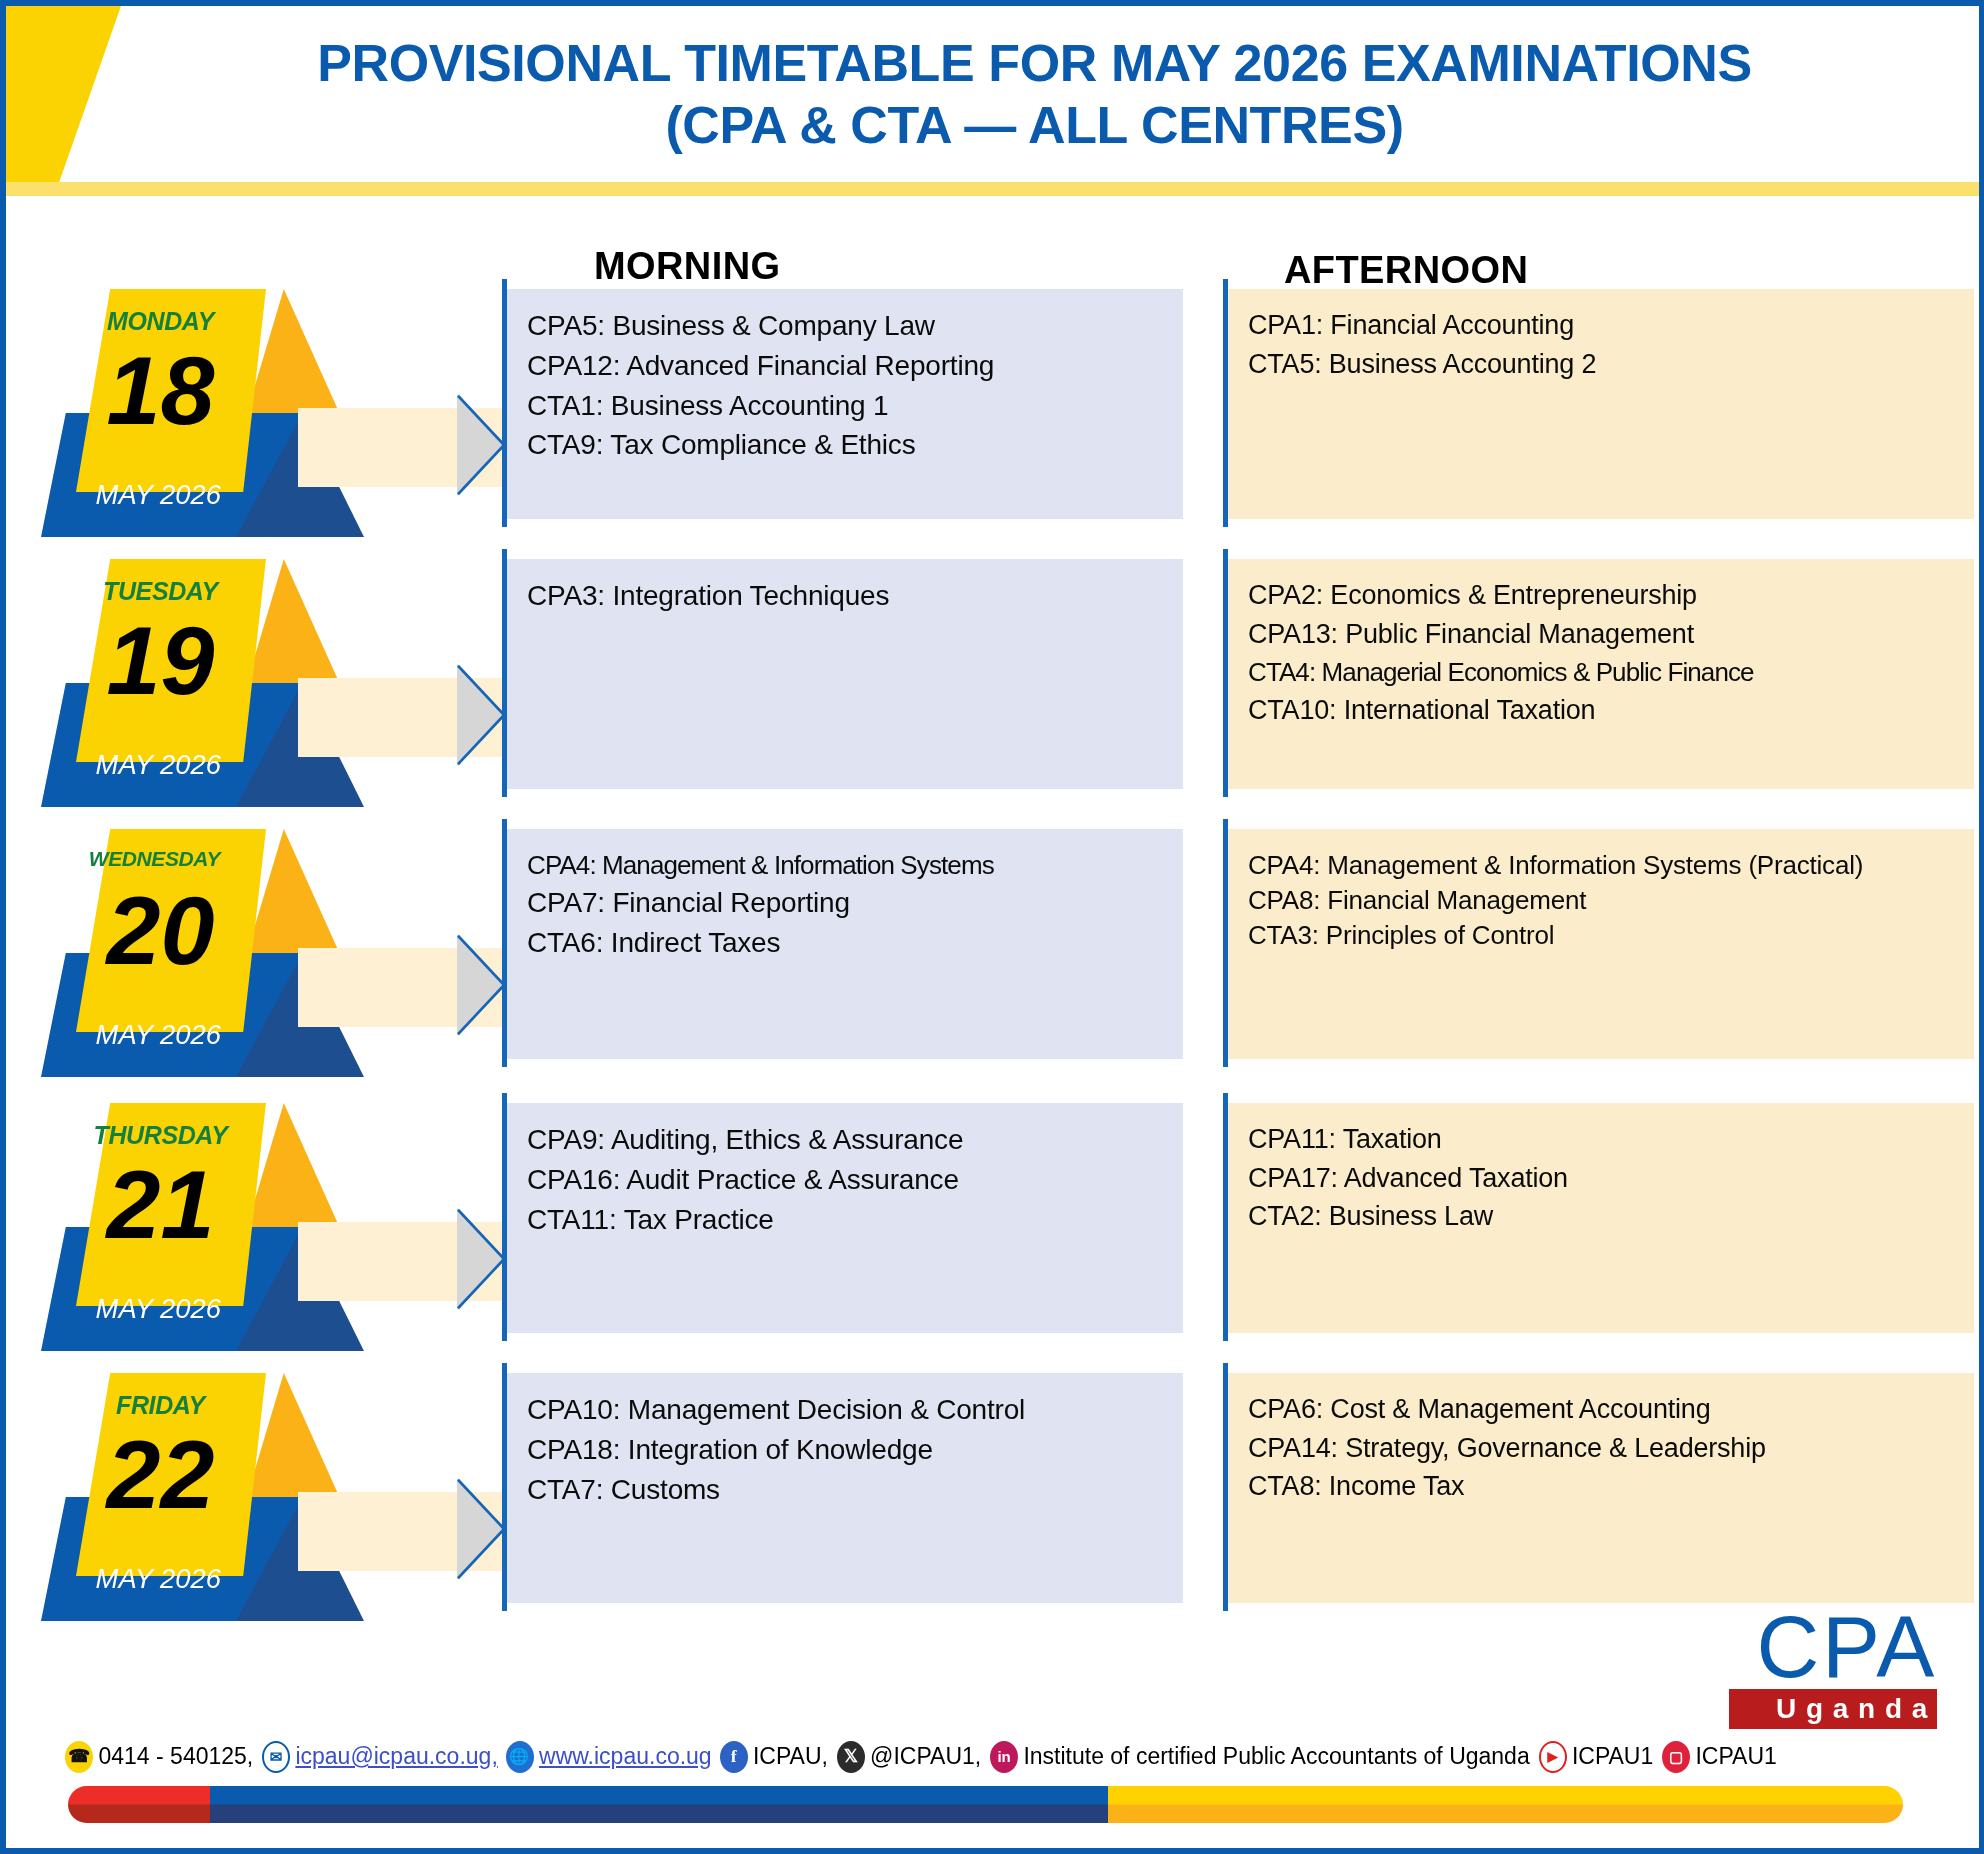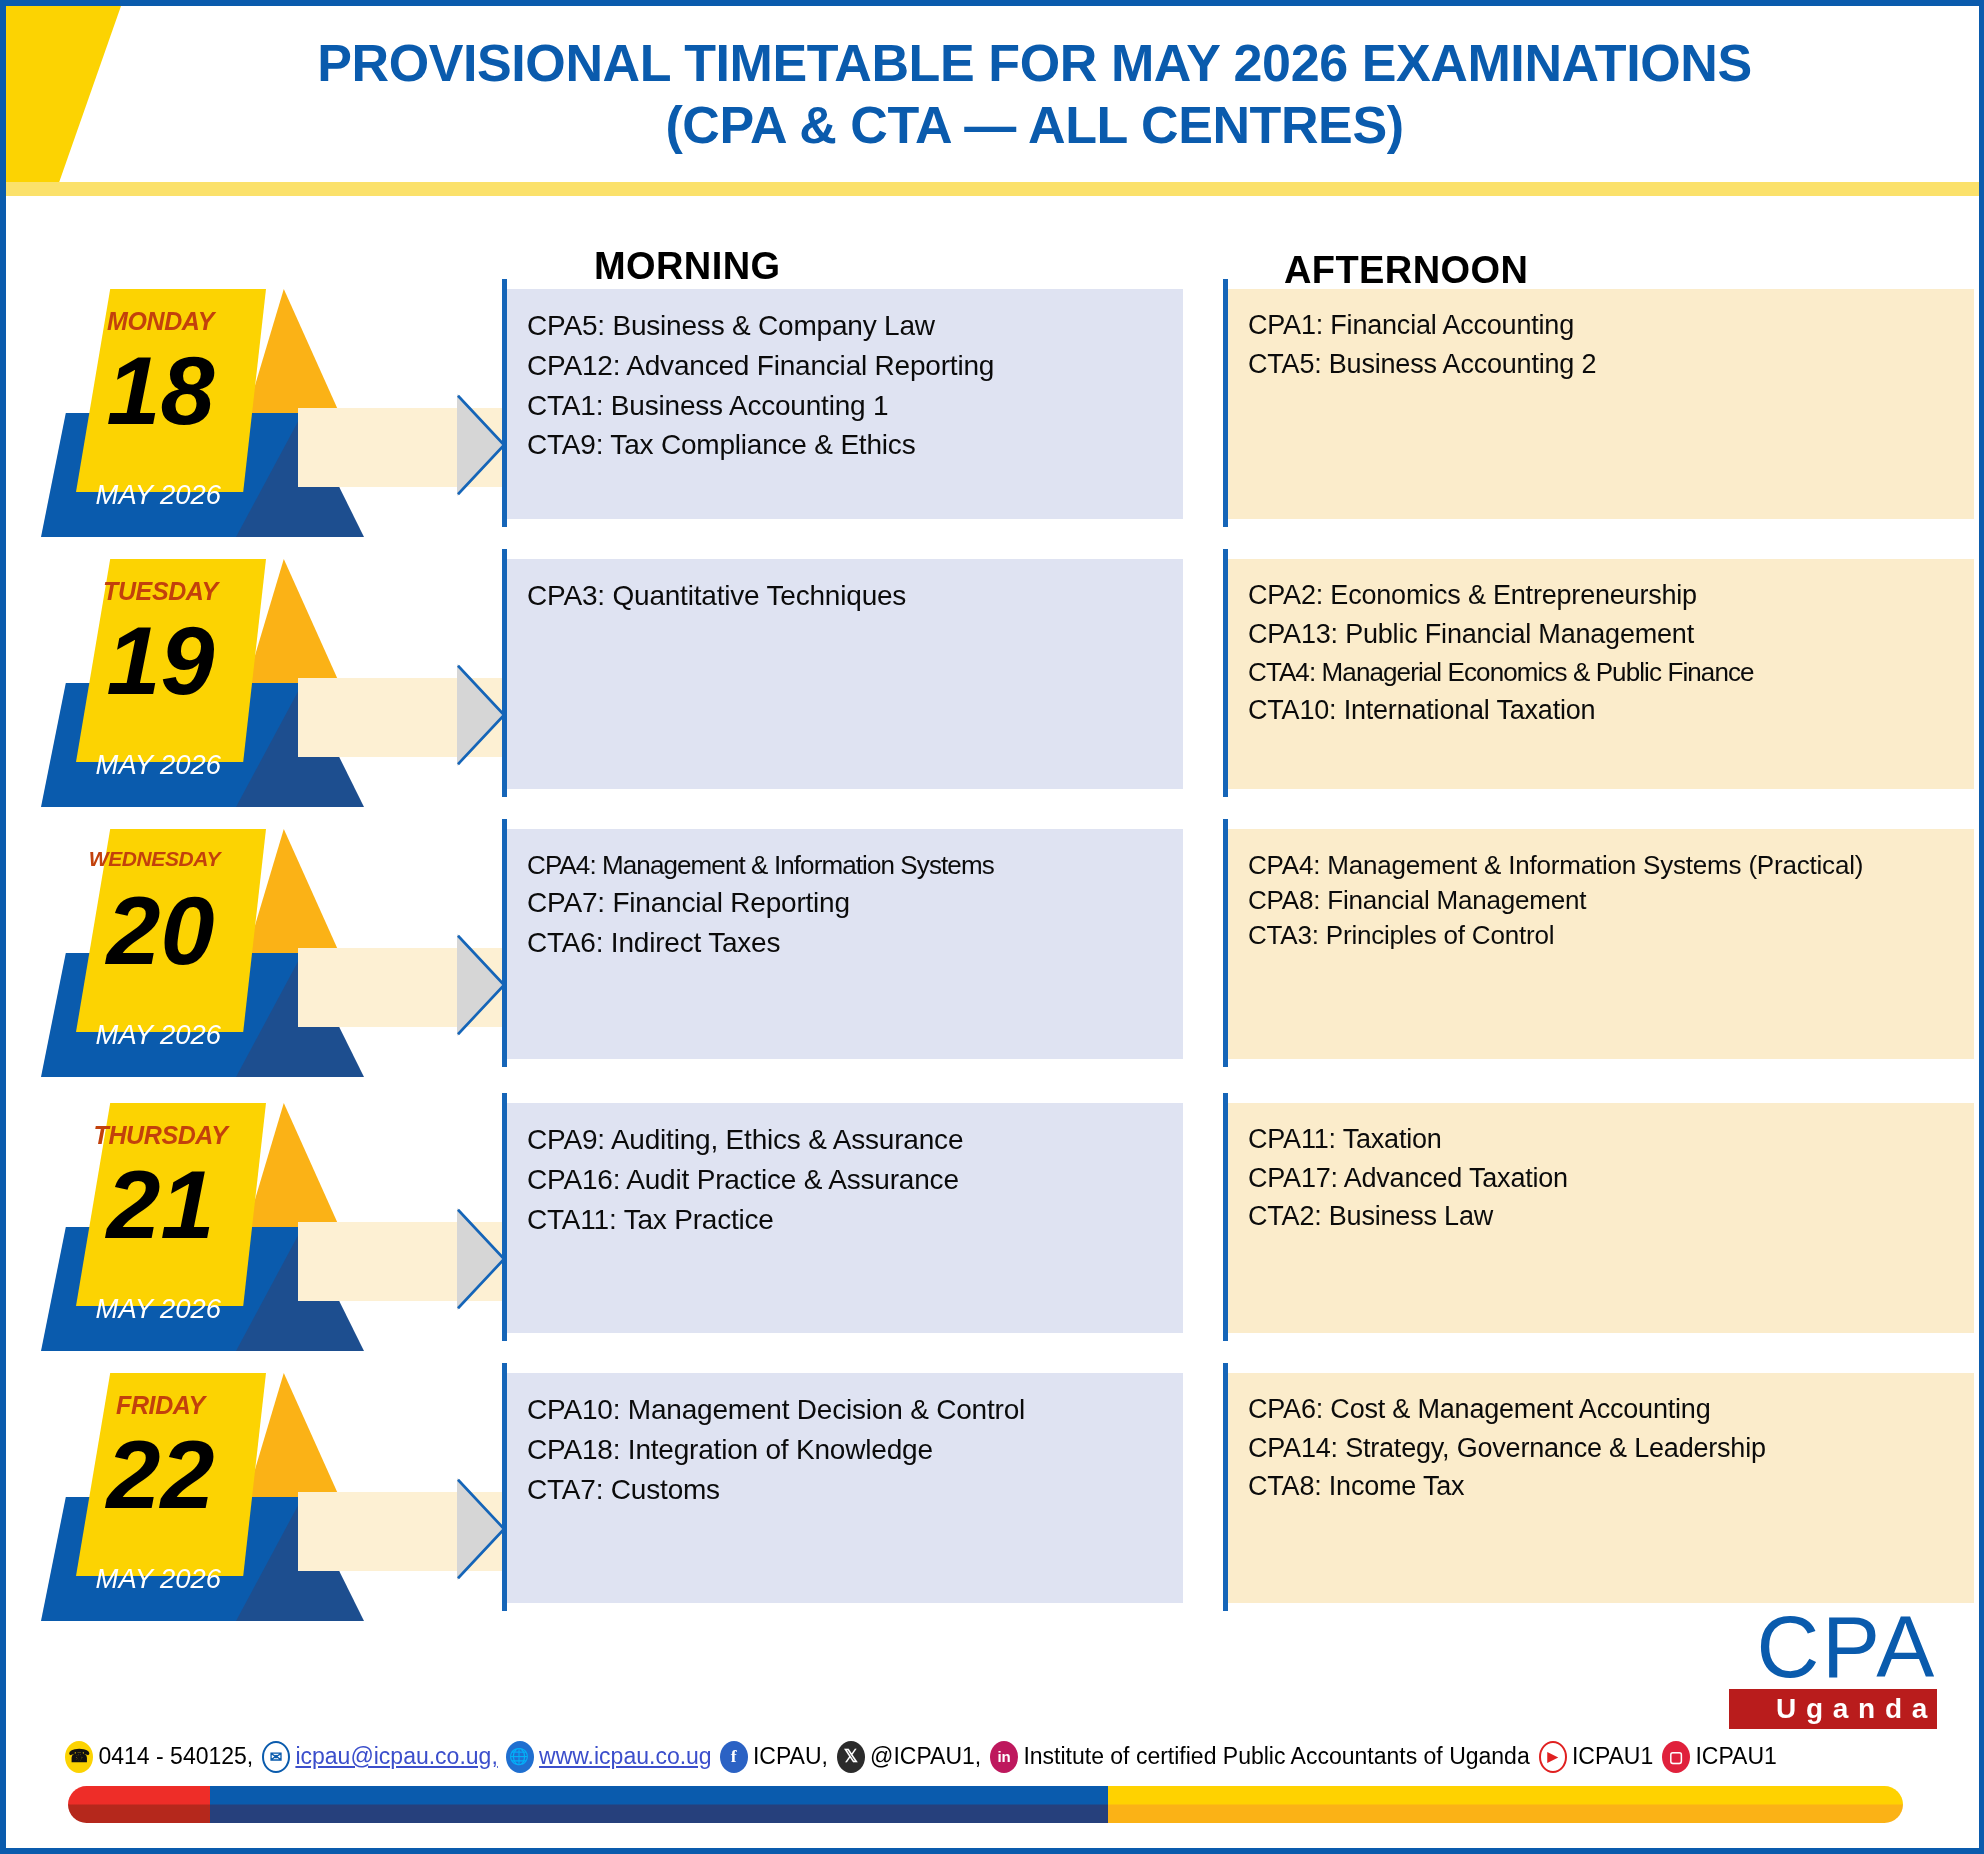--- a/index.html
+++ b/index.html
@@ -118,21 +118,21 @@
     clip-path: polygon(18% 0, 100% 0, 88% 100%, 0 100%);
   }
   .cal .day-name {
     position: absolute;
     left: 31px; top: 17.7px;
     width: 177px;
     text-align: center;
     font-style: italic;
     font-weight: bold;
     font-size: 25px;
-    color: #c2410c;
+    color: #15803d;
     letter-spacing: -0.4px;
     white-space: nowrap;
   }
   .cal .day-name.long { font-size: 21px; left: 25px; }
   .cal .day-num {
     position: absolute;
     left: 26.5px; top: 53px;
     width: 186px;
     text-align: center;
     font-style: italic;
@@ -353,21 +353,21 @@
     </div>
     <div class="connector-band"></div>
     <div class="chevron">
       <div class="fill"></div>
       <svg width="49" height="102" viewBox="0 0 110 230">
           <polyline points="2,4 106,115 2,226" fill="none" stroke="#1565b8" stroke-width="6"></polyline>
         </svg>
     </div>
     <div class="panel morning">
       <div class="rail"></div>
-      <div class="line">CPA3:  Quantitative Techniques</div>
+      <div class="line">CPA3:  Integration Techniques</div>
     </div>
     <div class="panel afternoon">
       <div class="rail"></div>
       <div class="line">CPA2: Economics &amp; Entrepreneurship</div>
       <div class="line">CPA13: Public Financial Management</div>
       <div class="line tight">CTA4: Managerial Economics &amp; Public Finance</div>
       <div class="line">CTA10: International Taxation</div>
     </div>
   </div>
 

